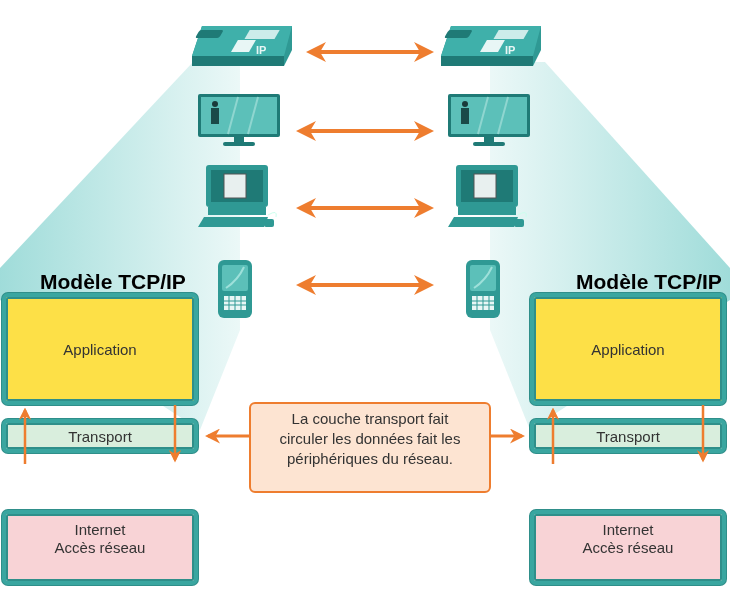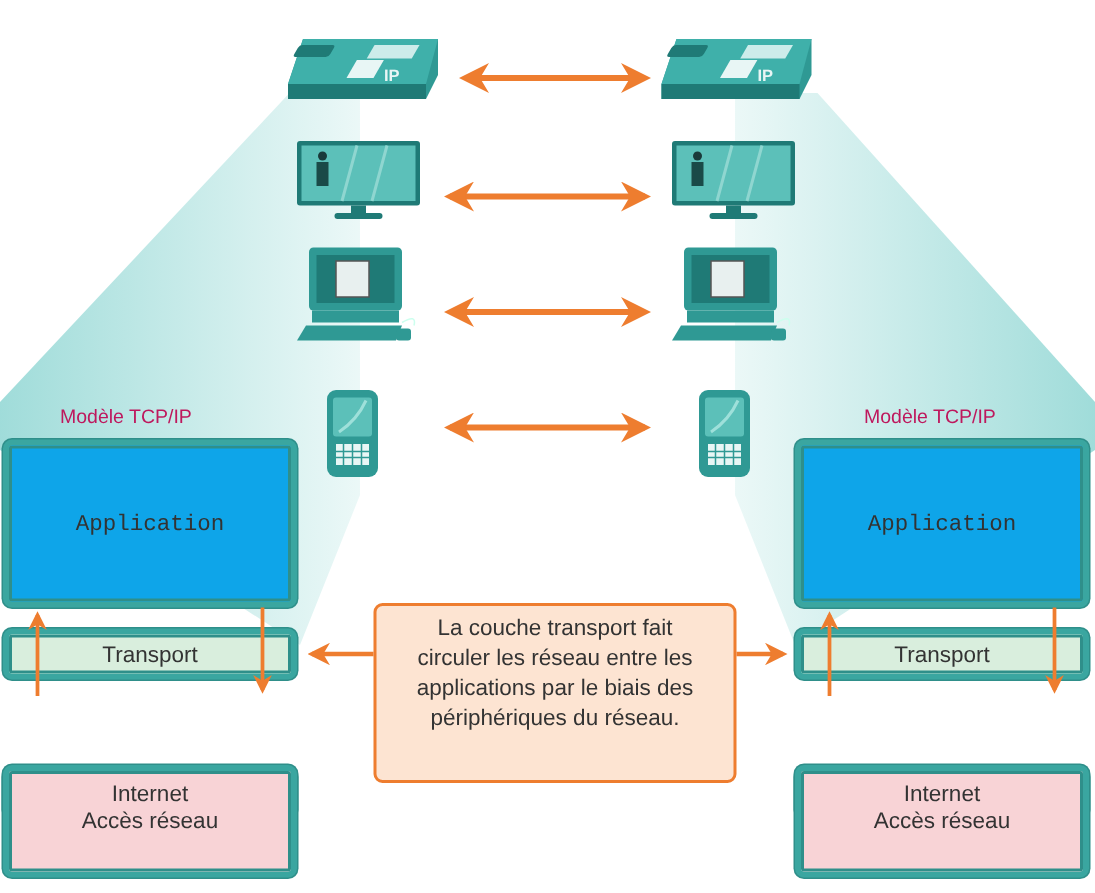--- a/index.html
+++ b/index.html
@@ -1,29 +1,29 @@
 <!DOCTYPE html>
 <html><head>
 <meta charset="utf-8">
 <style>
   html, body { margin: 0; padding: 0; background: #ffffff; }
   body { width: 730px; height: 595px; position: relative; overflow: hidden;
          font-family: "Liberation Sans", sans-serif; }
   #bg { position: absolute; left: 0; top: 0; width: 730px; height: 595px; }
-  .model-title { position: absolute; font-weight: normal; font-size: 13px; color: #be185d; }
+  .model-title { position: absolute; font-weight: bold; font-size: 21px; color: #000000; }
   .layer { position: absolute; box-sizing: border-box; border: 4px solid #3aa6a0;
            border-radius: 6px; box-shadow: inset 0 0 0 2px #2f8f8a, 0 0 0 1px #2f8f8a;
            display: flex; align-items: center; justify-content: center;
            font-size: 15px; color: #333; }
   .layer span { position: relative; z-index: 2; }
-  .app { background: #0ea5e9; font-family: Liberation Mono, monospace; }
+  .app { background: #fde047; }
   .trn { background: #d9eedd; justify-content: center; }
   .int { background: #e0d5ea; margin-top: 48px; }
   .acc { background: #f8d3d6; }
-  .callout { position: absolute; left: 249px; top: 402px; width: 242px; height: 120px;
+  .callout { position: absolute; left: 249px; top: 402px; width: 242px; height: 91px;
              box-sizing: border-box; border: 2px solid #ee7d2f; border-radius: 6px;
              background: #fde4d2; font-size: 15px; line-height: 20px; color: #333;
              text-align: center; padding-top: 5px; }
   .callout div { white-space: nowrap; }
   .overlay { position: absolute; left: 0; top: 0; width: 730px; height: 595px; pointer-events: none; }
 </style>
 </head>
 <body>
 
 <svg id="bg" viewBox="0 0 730 595">
@@ -64,22 +64,21 @@
   </div>
 <div class="layer int" style="left:530px; top:464px; width:196px; height:34px;">
     <span>Internet</span>
   </div>
 <div class="layer acc" style="left:530px; top:510px; width:196px; height:75px;">
     <span>Accès réseau</span>
   </div>
 
 <div class="callout">
   <div>La couche transport fait</div>
-  <div>circuler les réseau entre les</div>
-  <div>applications par le biais des</div>
+  <div>circuler les données fait les</div>
   <div>périphériques du réseau.</div>
 </div>
 
 <svg class="overlay" viewBox="0 0 730 595">
   <defs>
     <marker id="ah" viewBox="0 0 10 10" refX="8" refY="5" markerWidth="5" markerHeight="5" orient="auto-start-reverse">
       <path d="M0,0 L10,5 L0,10 L3,5 Z" fill="#ee7d2f"></path>
     </marker>
   </defs>
 

